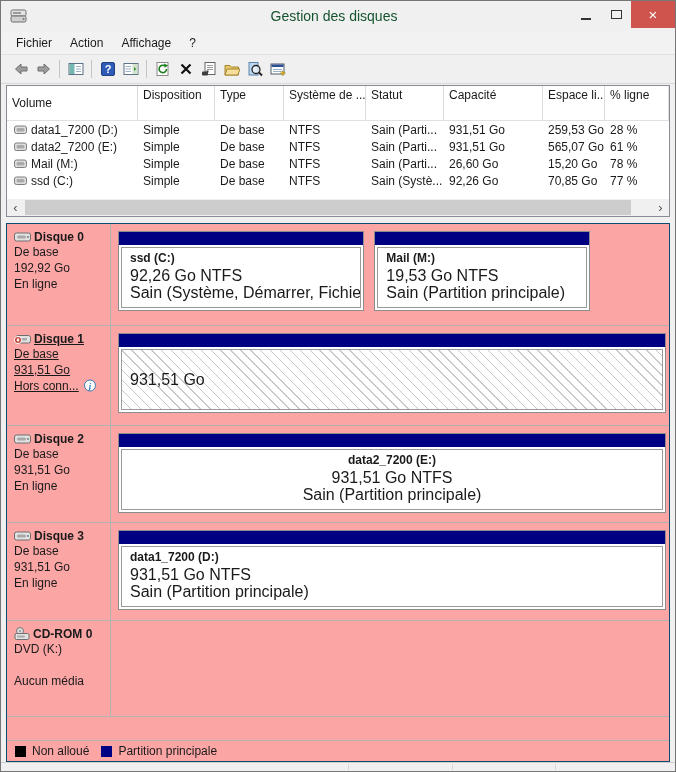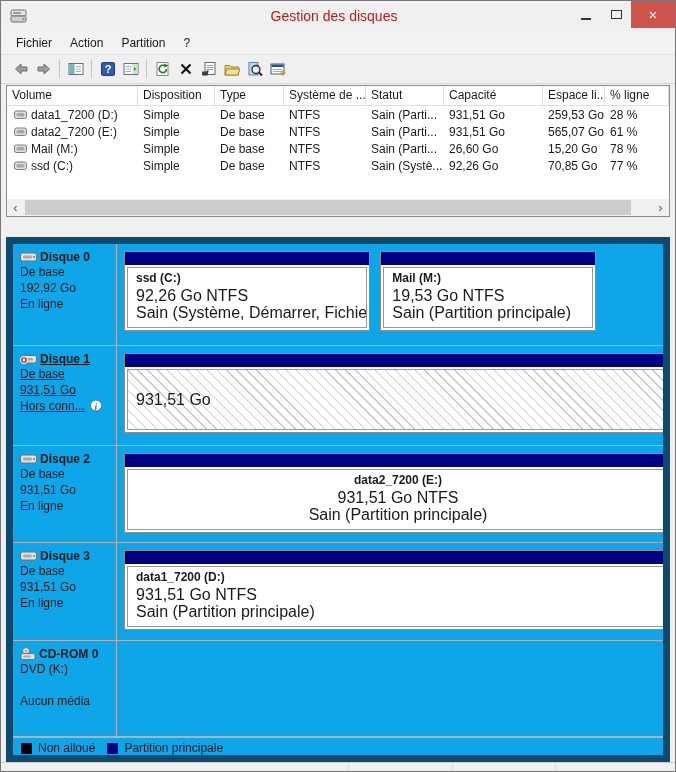--- a/index.html
+++ b/index.html
@@ -3,53 +3,53 @@
 <meta charset="utf-8">
 <style>
   * { box-sizing: border-box; margin: 0; padding: 0; }
   html,body { width:676px; height:772px; }
   body { font-family: "Liberation Sans", "DejaVu Sans", sans-serif; font-size:12px; color:#1a1a1a; }
   .window { width:676px; height:772px; background:#f0f0f0; border:1px solid #767676; position:relative; display:flex; flex-direction:column; }
 
   
   .titlebar { height:30px; position:relative; display:flex; align-items:center; flex-shrink:0; }
   .titlebar .app-icon { margin-left:9px; width:20px; height:16px; }
-  .title-text { position:absolute; left:0; right:8px; text-align:center; font-size:14px; color:#b91c1c; }
+  .title-text { position:absolute; left:0; right:8px; text-align:center; font-size:14px; color:#14532d; }
   .winctrls { position:absolute; top:0; right:0; display:flex; height:27px; }
   .wbtn { width:30px; height:27px; display:flex; align-items:center; justify-content:center; }
   .wbtn.close { width:44px; background:#d0544e; color:#fff; font-size:15px; }
   .glyph-min { width:10px; height:0; border-top:2px solid #333; margin-top:8px; }
   .glyph-max { width:11px; height:9px; border:1px solid #333; }
 
   
   .menubar { height:24px; display:flex; align-items:center; padding-left:6px; background:#f2f2f2; border-bottom:1px solid #e2e2e2; flex-shrink:0; }
   .menu-item { padding:3px 9px; font-size:12px; }
 
   
   .toolbar { height:29px; display:flex; align-items:center; padding-left:8px; border-bottom:1px solid #d9d9d9; flex-shrink:0; }
   .tbtn { width:23px; height:22px; display:flex; align-items:center; justify-content:center; }
   .tsep { width:1px; height:18px; background:#c5c5c5; margin:0 4px; }
 
   
   .listpane { margin:0 5px; height:132px; background:#fff; border:1px solid #898c95; display:flex; flex-direction:column; flex-shrink:0; }
-  .vhead { display:flex; height:20px; border-bottom:1px solid #e0e0e0; background:#ffffff; flex-shrink:0; }
+  .vhead { display:flex; height:35px; border-bottom:1px solid #e0e0e0; background:#ffffff; flex-shrink:0; }
   .vhead .vcell { border-right:1px solid #dcdcdc; line-height:19px; }
   .vrow { display:flex; height:17px; align-items:center; }
   .vcell { padding-left:5px; white-space:nowrap; overflow:hidden; font-size:12px; }
   .c0{width:131px; display:flex; align-items:center;} .c1{width:77px} .c2{width:69px} .c3{width:82px}
   .c4{width:78px} .c5{width:99px} .c6{width:62px} .c7{flex:1}
   .vol-ic { margin:0 4px 0 2px; flex-shrink:0; }
   .list-filler { flex:1; }
   .hscroll { height:17px; background:#f0f0f0; display:flex; align-items:center; position:relative; flex-shrink:0; }
   .harrow { width:17px; height:17px; display:flex; align-items:center; justify-content:center; color:#555; font-size:13px; }
   .hthumb { position:absolute; left:18px; width:606px; top:1px; height:15px; background:#cdcdcd; }
   .harrow.right { position:absolute; right:0; }
 
   
-  .graphpane { margin:20px 5px 0; border:7px solid #0c4a6e; flex:1; display:flex; flex-direction:column; background:#0ea5e9; overflow:hidden; }
+  .graphpane { margin:6px 5px 0; border:1px solid #0c4a6e; flex:1; display:flex; flex-direction:column; background:#fca5a5; overflow:hidden; }
   .drow { display:flex; border-bottom:1px solid #b2b2b2; flex-shrink:0; }
   .dlabel { width:104px; border-right:1px solid #b2b2b2; padding:6px 4px 0 7px; flex-shrink:0; }
   .dtitle { font-weight:bold; font-size:12px; display:flex; align-items:center; gap:3px; white-space:nowrap; }
   .dline { font-size:12px; line-height:16px; white-space:nowrap; display:flex; align-items:center; gap:4px; }
   .dcontent { flex:1; padding:7px 0 0 7px; overflow:hidden; }
   .part { display:inline-block; vertical-align:top; border:1px solid #8c8c8c; background:#fff; margin-right:7px; }
   .part-head { height:13px; background:#000082; }
   .part-body { margin:2px; border:1px solid #9a9a9a; height:61px; padding:2px 8px; background:#fff; overflow:hidden; }
   .part-body .pname { font-weight:bold; font-size:12px; line-height:17px; white-space:nowrap; }
   .part-body .pline { font-size:16px; line-height:17px; white-space:nowrap; }
@@ -86,21 +86,21 @@
         </div>
       <div class="wbtn close" style="background-color: rgb(208, 84, 78);">
           <span>×</span>
         </div>
     </div>
   </div>
 
   <div class="menubar">
     <span class="menu-item">Fichier</span>
     <span class="menu-item">Action</span>
-    <span class="menu-item">Partition</span>
+    <span class="menu-item">Affichage</span>
     <span class="menu-item">?</span>
   </div>
 
   <div class="toolbar">
     <div class="tbtn">
       <svg width="16" height="16" viewBox="0 0 16 16">
           <path d="M8 3 L2.5 8 L8 13 L8 10 L14 10 L14 6 L8 6 z" fill="#9d9d9d" stroke="#6e6e6e"></path>
         </svg>
     </div>
     <div class="tbtn">

